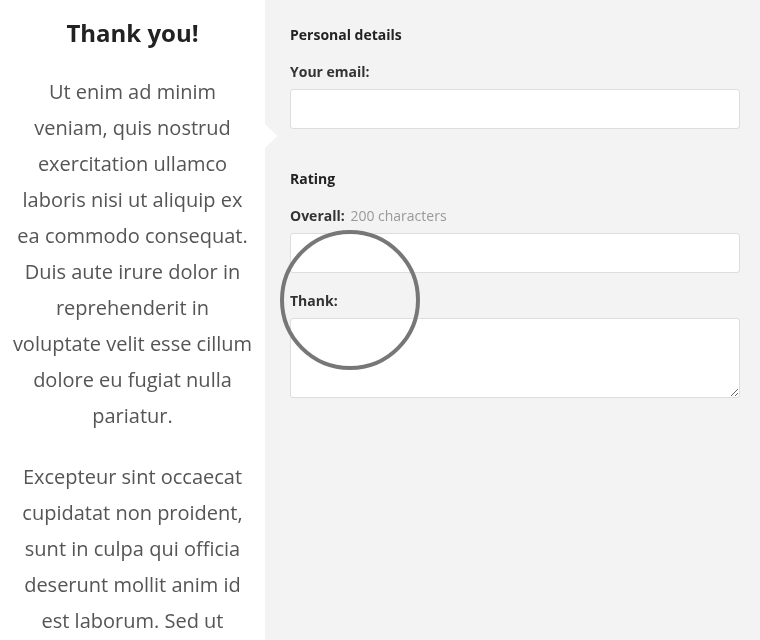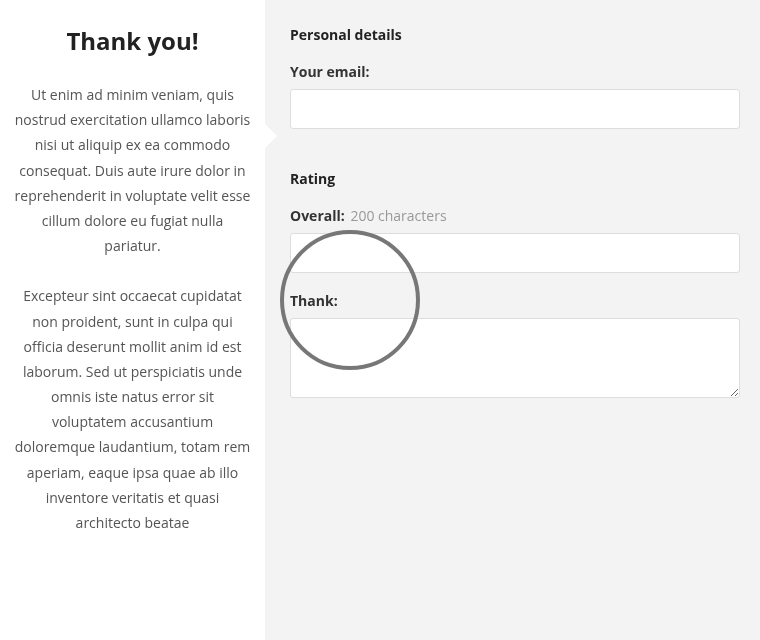--- a/index.html
+++ b/index.html
@@ -7,33 +7,33 @@
     font-family: "Open Sans", "Segoe UI", Arial, sans-serif;
     background: #fff;
     width: 760px;
     height: 640px;
     overflow: hidden;
     position: relative;
   }
   .wrap { display: flex; width: 100%; height: 100%; }
   .left {
     width: 265px;
-    padding: 24px 12px 0 12px;
+    padding: 16px 12px 0 12px;
     text-align: center;
     color: #333;
     position: relative;
   }
   .left h2 {
     font-size: 24px;
     font-weight: 700;
     color: #222;
     margin-bottom: 25px;
   }
   .left p {
-    font-size: 14px;
+    font-size: 20px;
     line-height: 1.8;
     color: #555;
     margin-bottom: 25px;
   }
   .pointer {
     position: absolute;
     right: -12px;
     top: 122px;
     width: 0; height: 0;
     border-top: 14px solid transparent;

